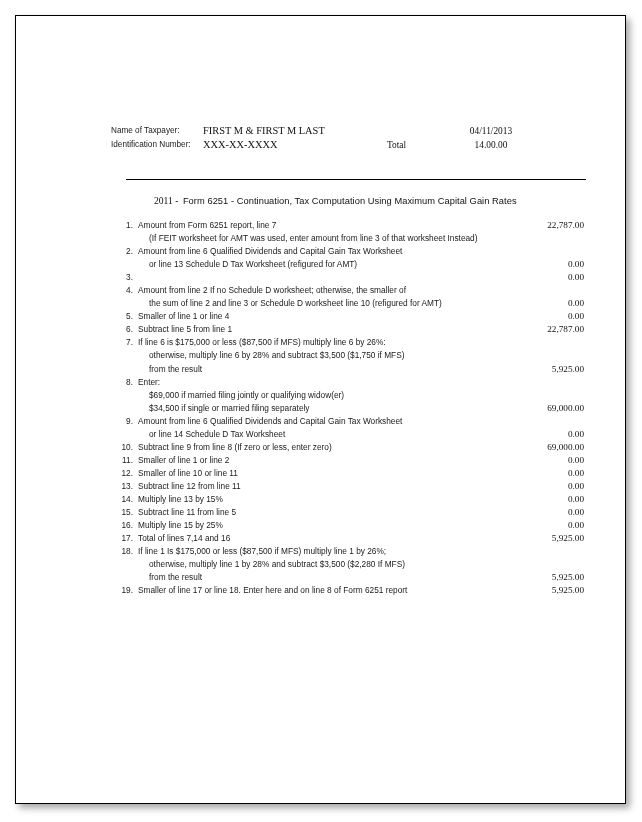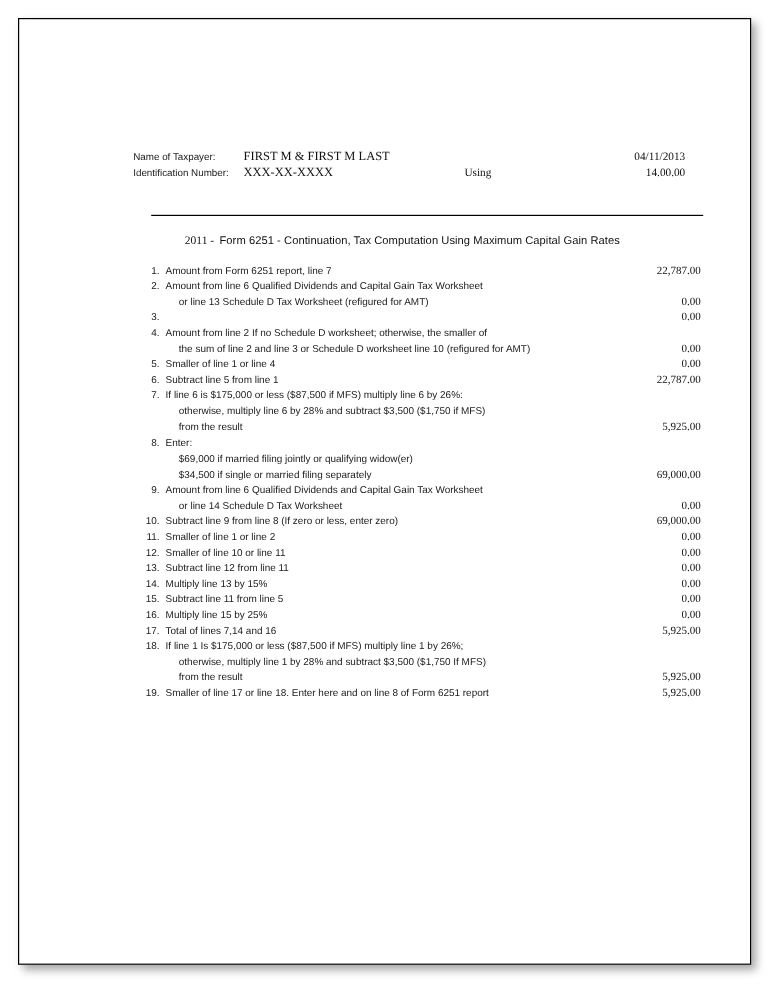--- a/index.html
+++ b/index.html
@@ -64,21 +64,21 @@
     top: 0;
     font-family: "Liberation Serif", serif;
     font-size: 9.4px;
     color: #111111;
   }
   .hdr-right {
     position: absolute;
     right: 0;
     top: 0;
     width: 160px;
-    text-align: right;
+    text-align: center;
     font-family: "Liberation Serif", serif;
     font-size: 9.4px;
     color: #111111;
     white-space: nowrap;
   }
 
   #header-rule {
     position: absolute;
     left: 110px;
     top: 163px;
@@ -160,39 +160,44 @@
 
   <div id="doc-header">
     <div class="hdr-row">
       <span class="hdr-label">Name of Taxpayer:</span>
       <span class="hdr-value">FIRST M &amp; FIRST M LAST</span>
       <span class="hdr-right">04/11/2013</span>
     </div>
     <div class="hdr-row">
       <span class="hdr-label">Identification Number:</span>
       <span class="hdr-value">XXX-XX-XXXX</span>
-      <span class="hdr-total">Using</span>
+      <span class="hdr-total">Total</span>
       <span class="hdr-right">14.00.00</span>
     </div>
   </div>
 
   <div id="header-rule"></div>
 
   <div id="form-title">
     <span class="title-year">2011 -</span>
     <span class="title-main">Form 6251 - Continuation, Tax Computation Using Maximum Capital Gain Rates</span>
   </div>
 
   <div id="form-lines">
       <div class="fline">
         <span class="fl-num">1.</span>
         <span class="fl-text">Amount from Form 6251 report, line 7</span>
         <span class="fl-amt">22,787.00</span>
       </div>
       <div class="fline">
+        <span class="fl-num"></span>
+        <span class="fl-text ind">(If FEIT  worksheet for AMT was used,  enter amount from line 3 of that worksheet Instead)</span>
+        <span class="fl-amt"></span>
+      </div>
+      <div class="fline">
         <span class="fl-num">2.</span>
         <span class="fl-text">Amount from line 6 Qualified Dividends and Capital Gain Tax Worksheet</span>
         <span class="fl-amt"></span>
       </div>
       <div class="fline">
         <span class="fl-num"></span>
         <span class="fl-text ind">or line 13  Schedule D Tax Worksheet (refigured for AMT)</span>
         <span class="fl-amt">0.00</span>
       </div>
       <div class="fline">
@@ -299,21 +304,21 @@
         <span class="fl-text">Total of lines 7,14 and 16</span>
         <span class="fl-amt">5,925.00</span>
       </div>
       <div class="fline">
         <span class="fl-num">18.</span>
         <span class="fl-text">If line 1 Is $175,000 or less ($87,500 if MFS) multiply line 1 by 26%;</span>
         <span class="fl-amt"></span>
       </div>
       <div class="fline">
         <span class="fl-num"></span>
-        <span class="fl-text ind">otherwise,  multiply line 1 by 28% and subtract $3,500 ($1,750 If MFS)</span>
+        <span class="fl-text ind">otherwise,  multiply line 1 by 28% and subtract $3,500 ($2,280 If MFS)</span>
         <span class="fl-amt"></span>
       </div>
       <div class="fline">
         <span class="fl-num"></span>
         <span class="fl-text ind">from the result</span>
         <span class="fl-amt">5,925.00</span>
       </div>
       <div class="fline">
         <span class="fl-num">19.</span>
         <span class="fl-text">Smaller of line 17 or line 18. Enter here and on line 8 of Form 6251 report</span>

